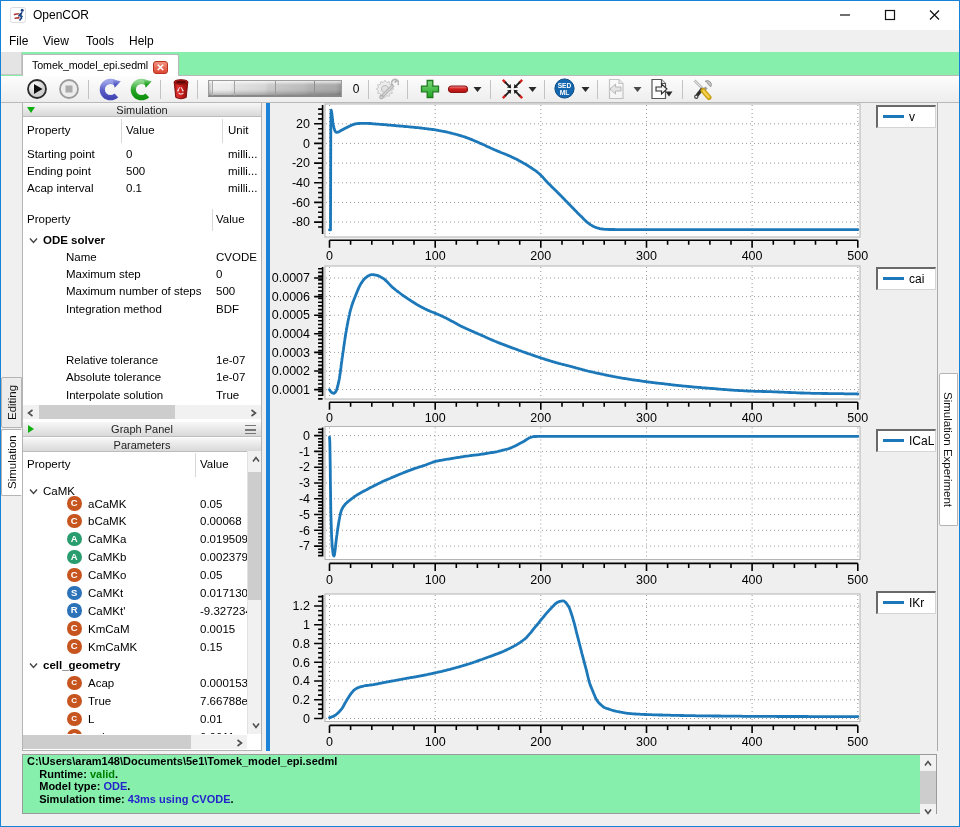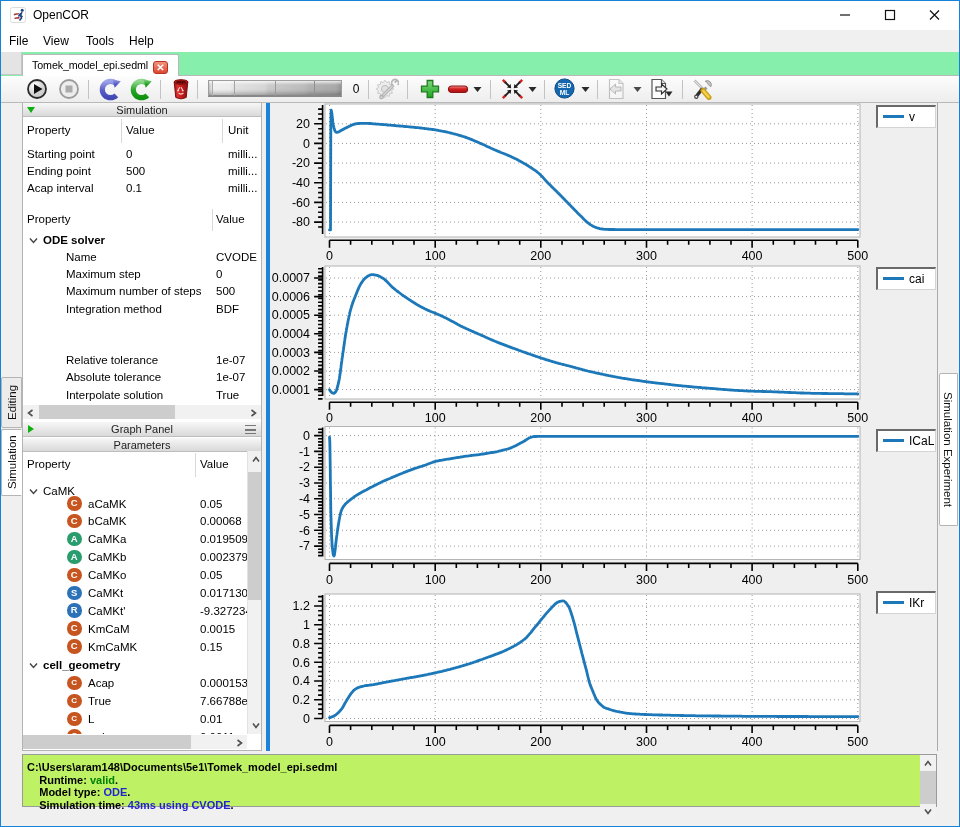--- a/index.html
+++ b/index.html
@@ -18,21 +18,21 @@
 .row{position:absolute;left:0;width:238px;height:17px;font-size:11.5px;line-height:17px;white-space:nowrap}
 .colsep{position:absolute;width:1px;background:#d8d8d8}
 .tri-d{width:0;height:0;border-left:4.5px solid transparent;border-right:4.5px solid transparent;border-top:6px solid #0faf0f;position:absolute}
 .tri-r{width:0;height:0;border-top:4.5px solid transparent;border-bottom:4.5px solid transparent;border-left:6px solid #0faf0f;position:absolute}
 .pico{position:absolute;width:14.5px;height:14.5px;border-radius:50%;color:#fff;font-size:9.5px;font-weight:bold;text-align:center;line-height:14.5px}
 .sbar{position:absolute;background:#f1f1f1}
 .sthumb{position:absolute;background:#cdcdcd}
 .ltab{position:absolute;left:1px;width:21px;writing-mode:vertical-rl;transform:rotate(180deg);text-align:center;font-size:11.5px;color:#111;background:#ececec;border:1px solid #b4b4b4;border-radius:0 2px 2px 0}
 .legend{position:absolute;width:60px;height:23px;background:#fff;border-top:2px solid #696969;border-left:2px solid #696969;border-right:1px solid #d4d4d4;border-bottom:1px solid #d4d4d4;font-size:12px;line-height:20px}
 .legend i{display:inline-block;width:21px;height:3px;background:#1c78b8;margin:0 5px 3px 5px}
-.console{left:22px;top:754px;width:915px;height:53px;background:#bef264;border:1px solid #9a9a9a;font-size:11px;font-weight:bold;line-height:12.6px;padding:6px 0 0 4px;white-space:pre}
+.console{left:22px;top:754px;width:915px;height:60px;background:#86efac;border:1px solid #9a9a9a;font-size:11px;font-weight:bold;line-height:12.6px;padding:0 0 0 4px;white-space:pre}
 .blue{color:#2424cc;font-weight:bold}.green{color:#008000;font-weight:bold}
 </style></head><body>
 <div class="win-border"></div>
 
 <div class="abs titlebar">
  <svg class="abs" style="left:10px;top:7px" width="16" height="16" viewBox="0 0 16 16">
   <rect x="0.5" y="0.5" width="15" height="15" rx="2" fill="#fff" stroke="#dcdcdc" stroke-width="1"></rect>
   <path d="M4 8 C5.5 6.5 7.5 7.5 9 6.5" stroke="#a33" stroke-width="1.5" fill="none"></path>
   <path d="M4.5 11.5 C6 10.5 7.5 11.5 9.5 10.5" stroke="#a33" stroke-width="1.5" fill="none"></path>
   <circle cx="12.2" cy="3.2" r="1.5" fill="#1c4585"></circle>

